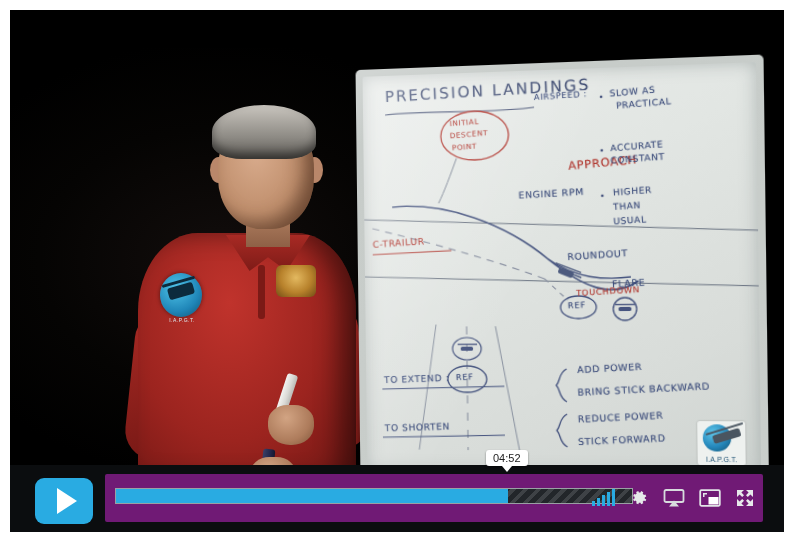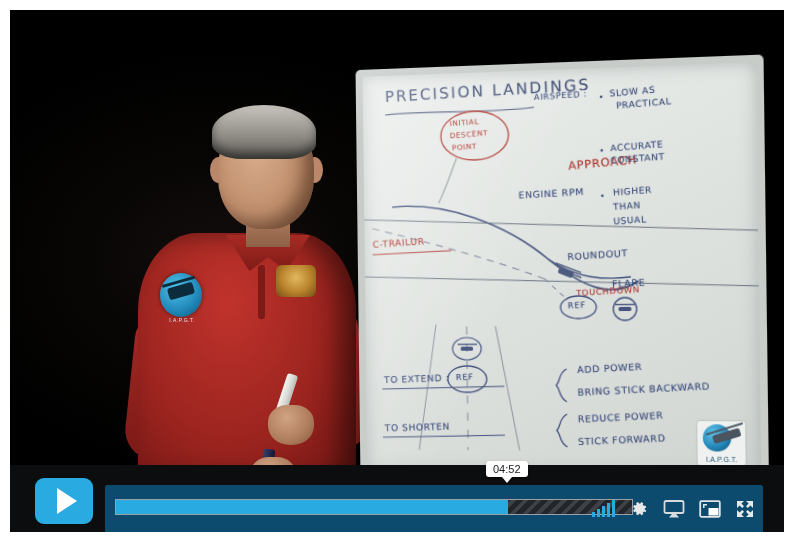--- a/index.html
+++ b/index.html
@@ -212,22 +212,22 @@
     display:flex; align-items:center; justify-content:center;
   }
   .play-tri{
     width:0; height:0;
     border-left:20px solid #ffffff;
     border-top:13px solid transparent;
     border-bottom:13px solid transparent;
     margin-left:5px;
   }
   .bar-wrap{
-    position:absolute; left:95px; top:20px; width:658px; height:48px;
-    background:#0c4a6e; border-radius:2px;
+    position:absolute; left:95px; top:9px; width:658px; height:48px;
+    background:#701a75; border-radius:2px;
   }
   .progress-track{
     position:absolute; left:10px; top:14px; width:518px; height:16px;
     border:1px solid #9aa0a4;
     background:
       repeating-linear-gradient(135deg,#3e4246 0px,#3e4246 4px,#22262a 4px,#22262a 9px);
     box-sizing:border-box;
     cursor:pointer;
   }
   .progress-fill{

